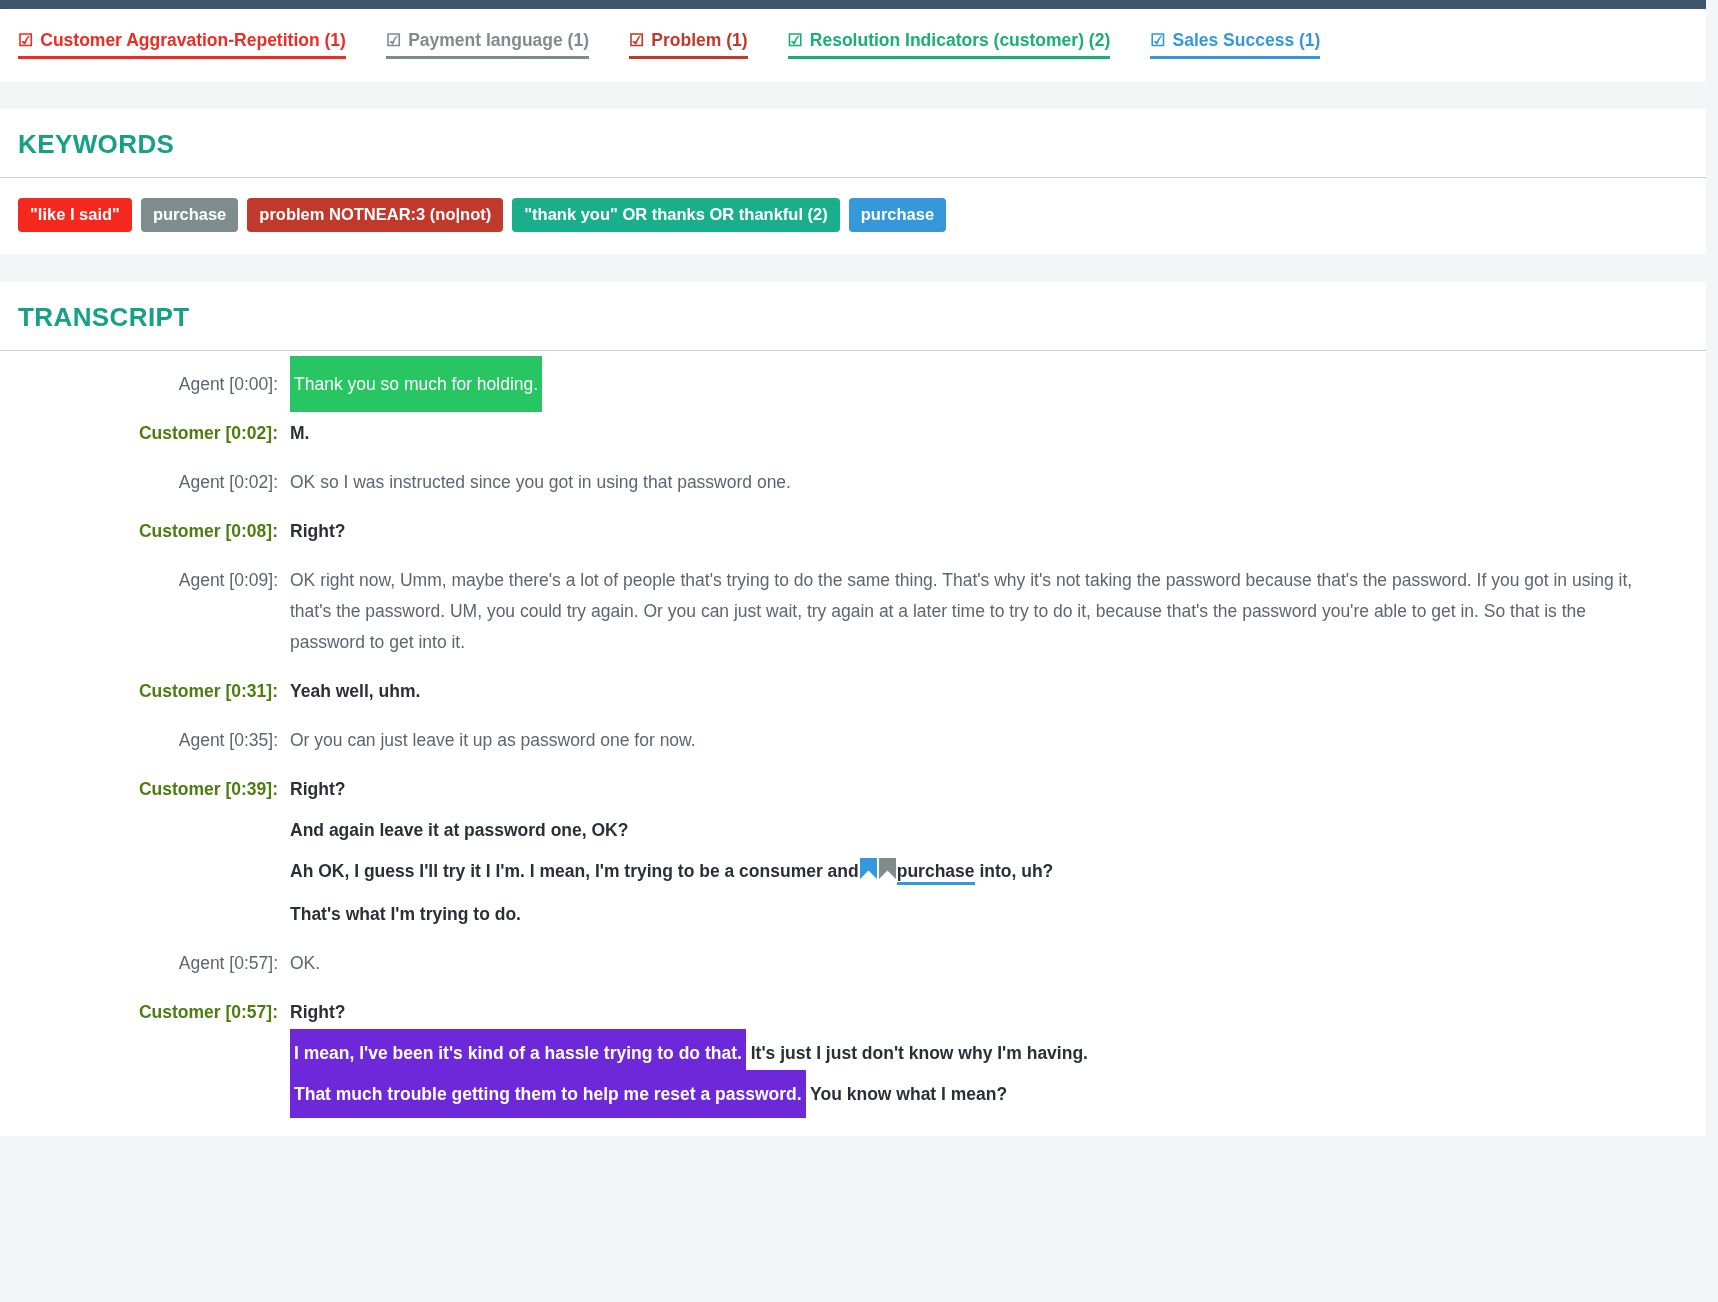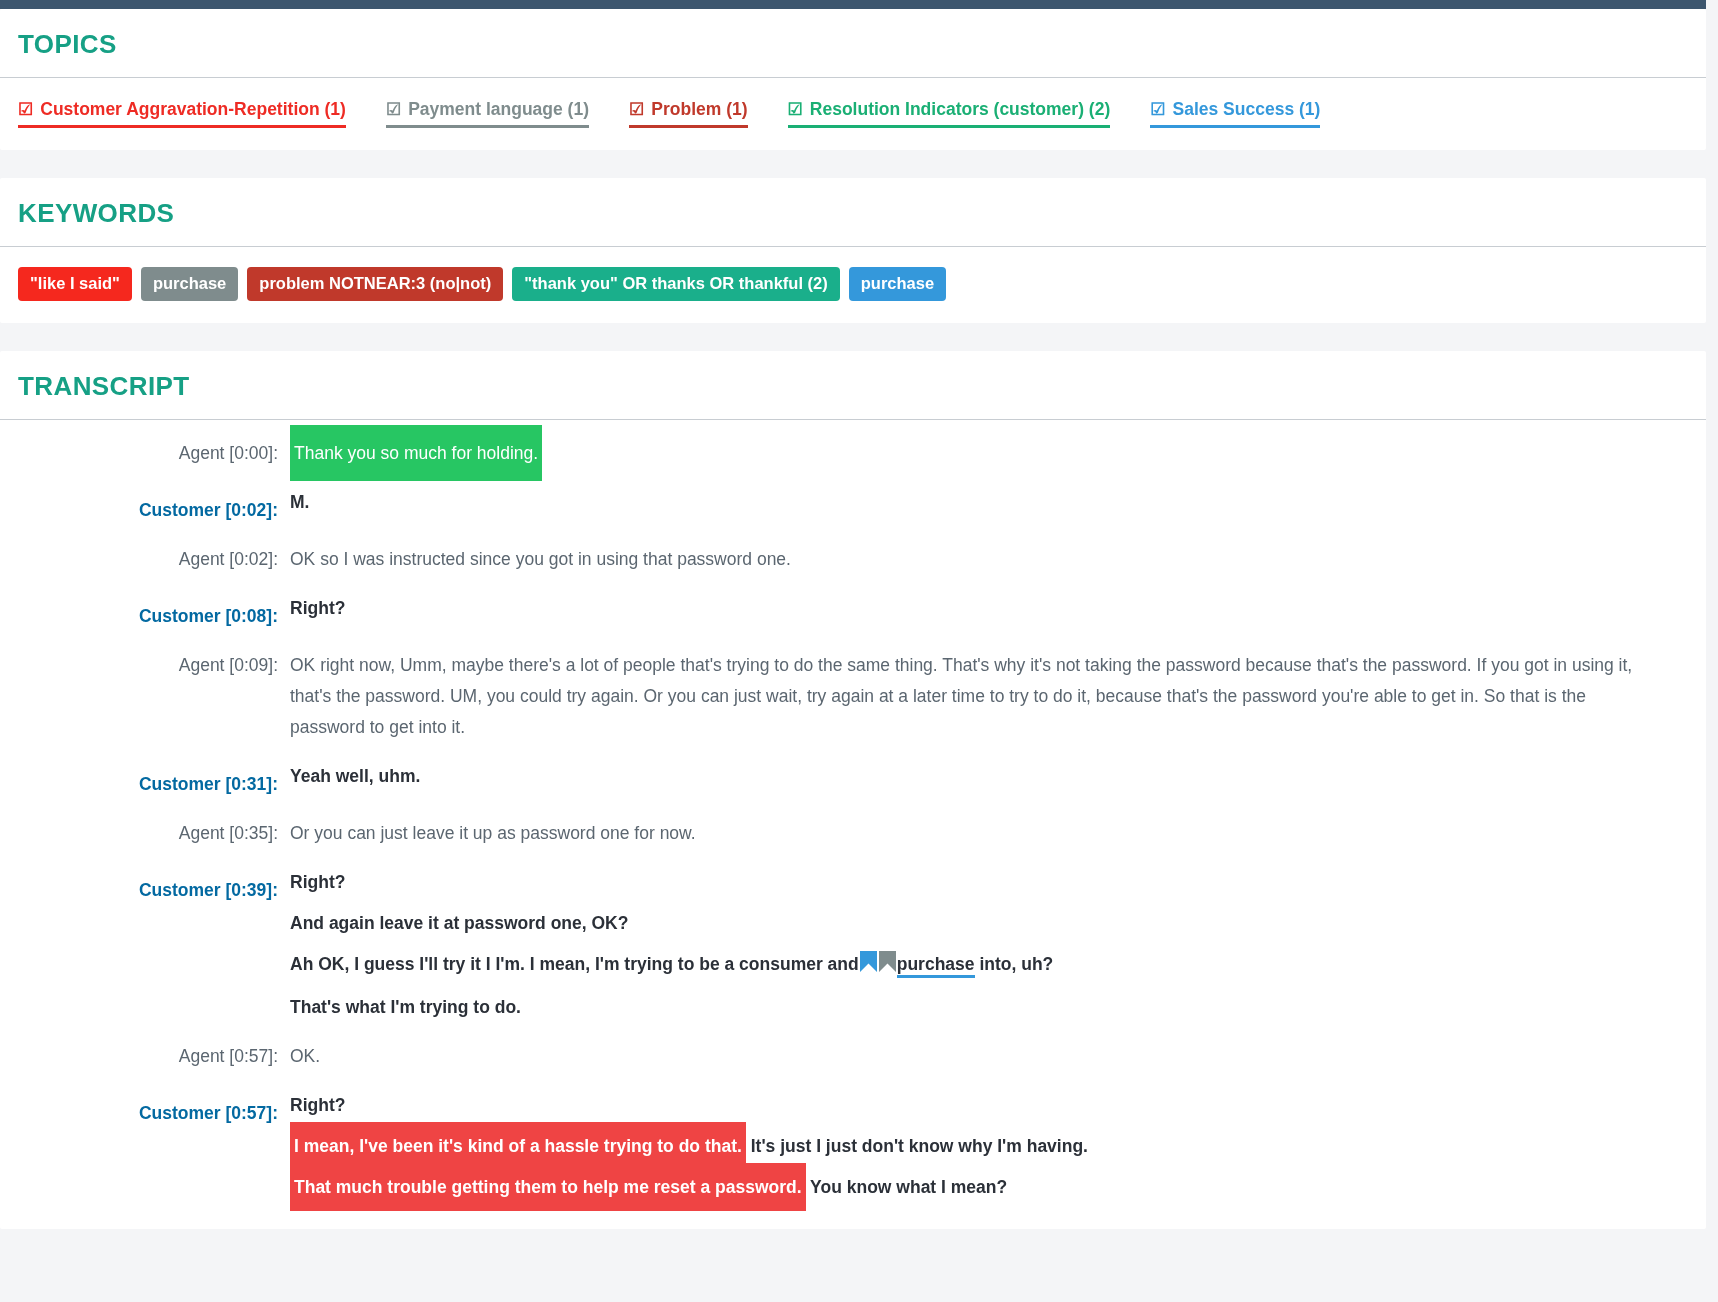--- a/index.html
+++ b/index.html
@@ -88,54 +88,51 @@
   .spk {
     width: 272px;
     flex: 0 0 272px;
     text-align: right;
     padding-right: 12px;
     font-size: 17.5px;
     line-height: 31px;
     white-space: nowrap;
   }
   .spk.agent { color: #5b6670; font-weight: normal; }
-  .spk.customer { color: #0369a1; font-weight: bold; margin-top: 8px; }
+  .spk.customer { color: #4d7c0f; font-weight: bold; }
   .lines { flex: 1 1 auto; padding-right: 40px; min-width: 0; }
   .line {
     font-size: 17.5px;
     line-height: 31px;
     margin-bottom: 10px;
   }
   .line:last-child { margin-bottom: 0; }
   .line.agent { color: #5b6670; font-weight: normal; }
   .line.customer { color: #2b3038; font-weight: bold; }
 
   .hl-green { background: #27c663; color: #ffffff; padding: 18px 4px; }
-  .hl-red   { background: #ef4444; color: #ffffff; padding: 14px 4px; }
+  .hl-red   { background: #6d28d9; color: #ffffff; padding: 14px 4px; }
 
   .kwlink {
     color: #2b3038;
     text-decoration: none;
     border-bottom: 3px solid #3498db;
     padding-bottom: 1px;
     cursor: pointer;
   }
   .flag { display: inline-block; vertical-align: -2px; margin: 0 1px; cursor: pointer; }
 </style>
 </head>
 <body>
 
 <div class="topbar"></div>
 
 <div class="page">
 
   <section class="card">
-    <div class="card-head">
-      <h2 class="card-title">TOPICS</h2>
-    </div>
     <div class="card-body">
       <div class="topic-row" id="topic-row">
           <a class="topic" style="color: rgb(238, 43, 36);">
             <span class="tick">☑</span>
             <span class="tlabel">Customer Aggravation-Repetition (1)</span>
           </a>
           <a class="topic" style="color: rgb(127, 140, 141);">
             <span class="tick">☑</span>
             <span class="tlabel">Payment language (1)</span>
           </a>

